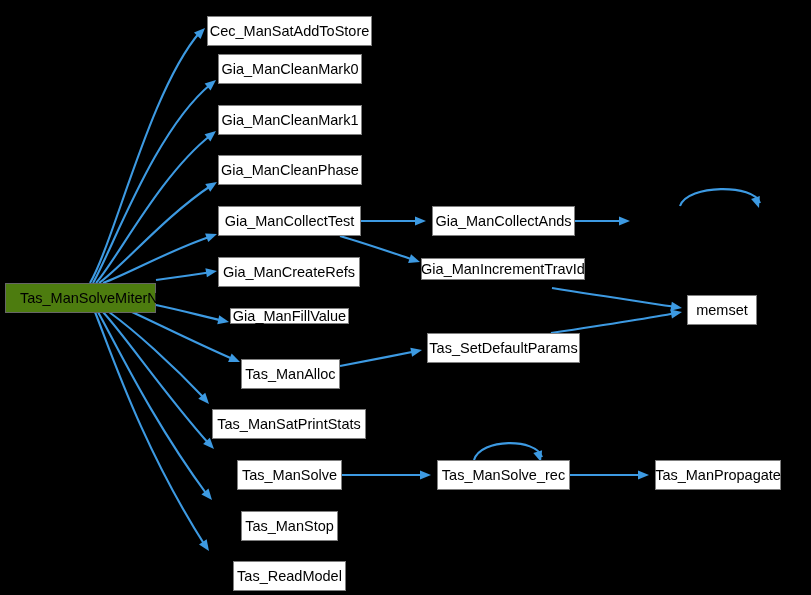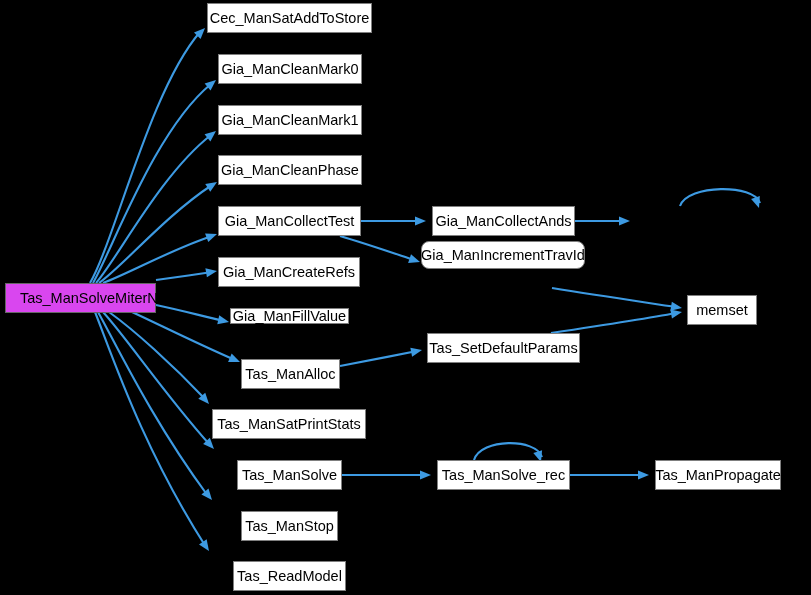--- a/index.html
+++ b/index.html
@@ -20,21 +20,21 @@
     font-size:14.5px;
     line-height:1;
     display:flex;
     align-items:center;
     justify-content:center;
     white-space:nowrap;
     letter-spacing:0px;
     z-index:5;
   }
   .node.root{
-    background:#d946ef;
+    background:#4d7c0f;
     border:1px solid #666;
     padding-left:24px;
   }
   .node span{pointer-events:none;display:block;}
 </style>
 </head>
 <body>
 
 <div id="canvas">
   <svg id="edges" xmlns="http://www.w3.org/2000/svg" viewBox="0 0 811 595">
@@ -123,21 +123,21 @@
         <polygon points="541,462 542.0938170627871,450.12719223464154 533.3162531632977,452.8829810491879" fill="#3d9ae2"></polygon>
       </g>
       <g>
         <path d="M 570,475 L 643,475" fill="none" stroke="#3d9ae2" stroke-width="2.1"></path>
         <polygon points="649,475 638,470.4 638,479.6" fill="#3d9ae2"></polygon>
       </g>
     </svg>
 <div class="node root" style="left: 5px; top: 283px; width: 151px; height: 30px;">
       <span>Tas_ManSolveMiterNc</span>
     </div>
-    <div class="node" style="left: 207px; top: 3px; width: 165px; height: 30px;">
+    <div class="node" style="left: 207px; top: 16px; width: 165px; height: 30px;">
       <span>Cec_ManSatAddToStore</span>
     </div>
     <div class="node" style="left: 218px; top: 54px; width: 144px; height: 30px;">
       <span>Gia_ManCleanMark0</span>
     </div>
     <div class="node" style="left: 218px; top: 105px; width: 144px; height: 30px;">
       <span>Gia_ManCleanMark1</span>
     </div>
     <div class="node" style="left: 218px; top: 155px; width: 144px; height: 30px;">
       <span>Gia_ManCleanPhase</span>
@@ -162,21 +162,21 @@
     </div>
     <div class="node" style="left: 241px; top: 511px; width: 97px; height: 30px;">
       <span>Tas_ManStop</span>
     </div>
     <div class="node" style="left: 233px; top: 561px; width: 113px; height: 30px;">
       <span>Tas_ReadModel</span>
     </div>
     <div class="node" style="left: 432px; top: 206px; width: 143px; height: 30px;">
       <span>Gia_ManCollectAnds</span>
     </div>
-    <div class="node" style="left: 421px; top: 241px; width: 164px; height: 28px; border-radius: 8px;">
+    <div class="node" style="left: 421px; top: 258px; width: 164px; height: 22px;">
       <span>Gia_ManIncrementTravId</span>
     </div>
     <div class="node" style="left: 687px; top: 295px; width: 70px; height: 30px;">
       <span>memset</span>
     </div>
     <div class="node" style="left: 427px; top: 333px; width: 153px; height: 30px;">
       <span>Tas_SetDefaultParams</span>
     </div>
     <div class="node" style="left: 437px; top: 460px; width: 133px; height: 30px; text-align: right;">
       <span>Tas_ManSolve_rec</span>

